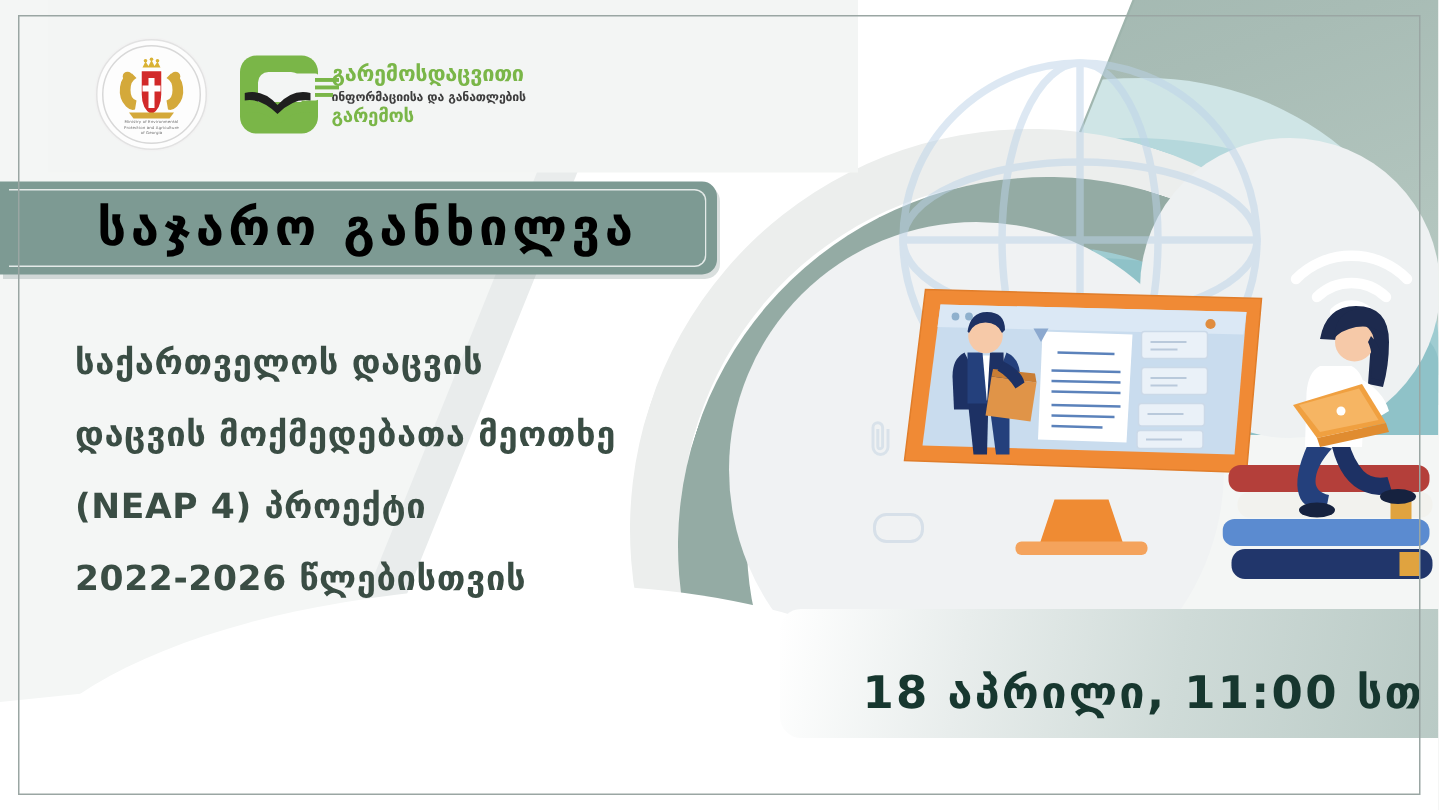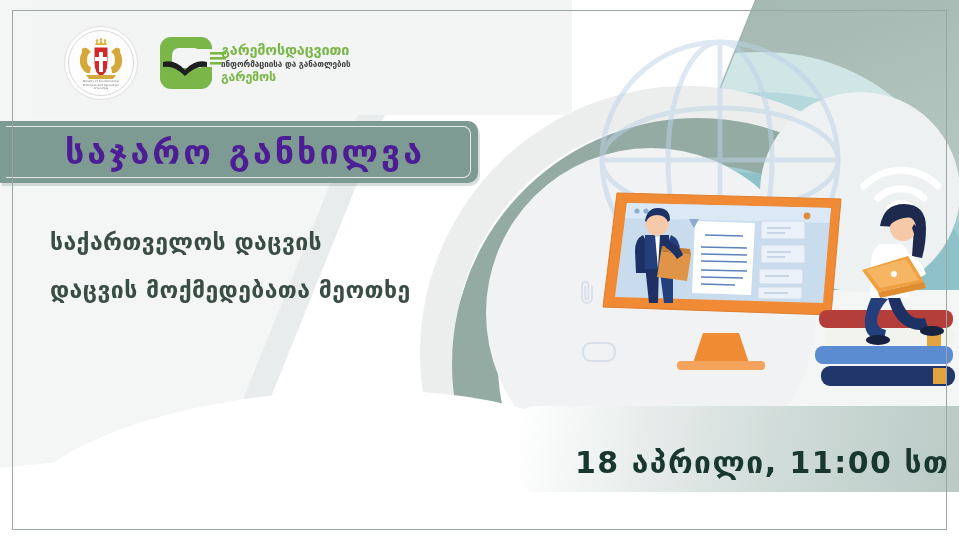--- a/index.html
+++ b/index.html
@@ -154,21 +154,21 @@
     border-radius:0 10px 10px 0;
     box-shadow:2px 3px 0 rgba(120,140,135,.28);
   }
   .banner-inner{
     position:absolute;left:6px;top:5px;right:7px;bottom:5px;
     border:1.5px solid #e4eae8;border-left:none;border-radius:0 8px 8px 0;
   }
   .banner-title{
     position:absolute;left:0;right:0;top:0;bottom:0;
     display:flex;align-items:center;justify-content:center;
-    color:#4c1d95;font-size:34px;font-weight:bold;letter-spacing:3px;
+    color:#000000;font-size:34px;font-weight:bold;letter-spacing:3px;
     padding-left:26px;padding-right:14px;box-sizing:border-box;
   }
 
   
   .body-text{
     position:absolute;left:50px;top:218px;width:400px;
     color:#3a4d44;font-size:23px;font-weight:bold;line-height:48px;
     letter-spacing:.4px;
   }
   .body-text .ln{display:block;white-space:nowrap;}
@@ -410,17 +410,19 @@
   </div>
 
   <div class="banner">
     <div class="banner-inner"></div>
     <div class="banner-title">საჯარო განხილვა</div>
   </div>
 
   <div class="body-text">
     <span class="ln">საქართველოს დაცვის</span>
     <span class="ln">დაცვის მოქმედებათა მეოთხე</span>
+    <span class="ln">(NEAP 4) პროექტი</span>
+    <span class="ln">2022-2026 წლებისთვის</span>
   </div>
 
   <div class="frame"></div>
 
 </div>
 
 </body></html>

